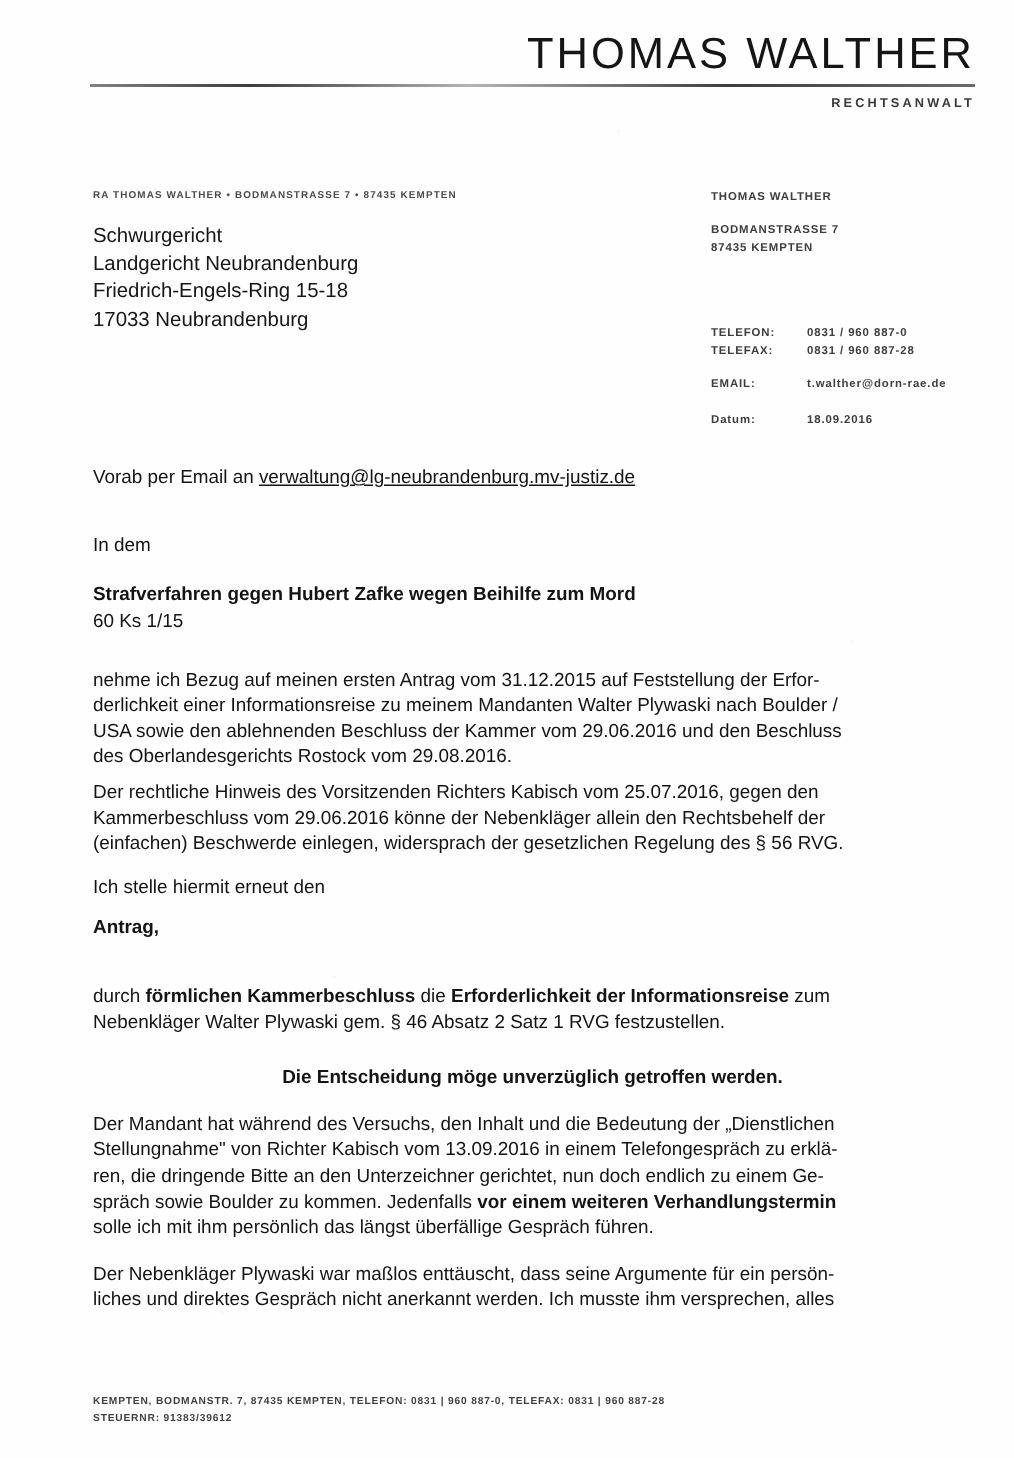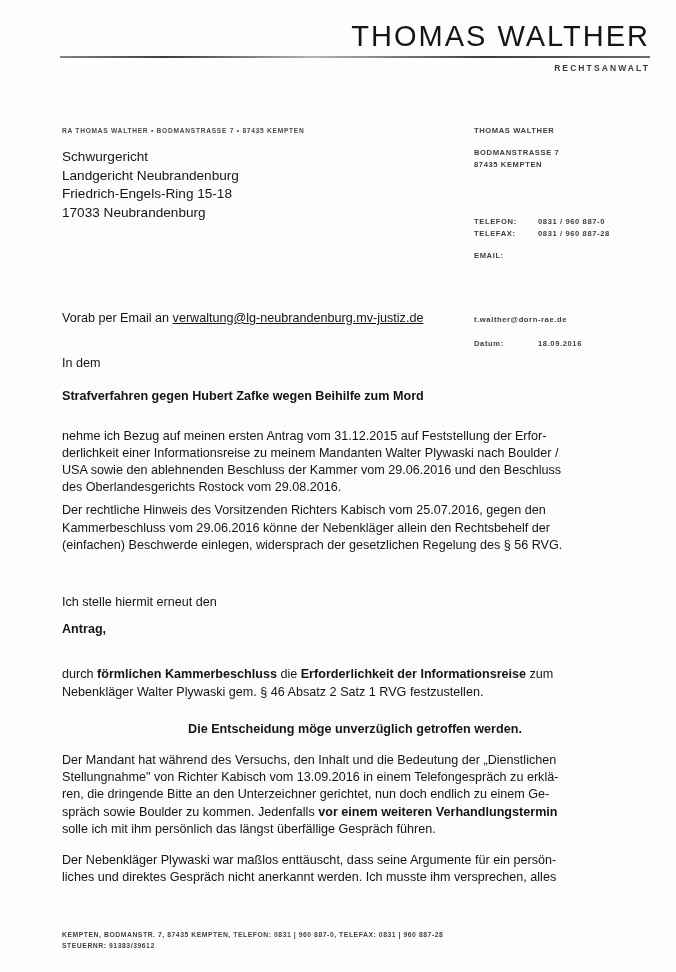--- a/index.html
+++ b/index.html
@@ -99,21 +99,21 @@
     letter-spacing: 0.6px;
     color: #3d3d3d;
     font-weight: 600;
   }
   .contact .blk { margin-bottom: 12px; }
   .contact .blk.addr { margin-bottom: 46px; line-height: 11.5px; }
   .contact .row { display: flex; line-height: 11.5px; }
   .contact .row .k { width: 64px; flex: 0 0 64px; }
   .contact .row .v { white-space: nowrap; }
   .contact .grp-tel { margin-bottom: 11px; }
-  .contact .grp-mail { margin-bottom: 12px; flex-direction: column; }
+  .contact .grp-mail { margin-bottom: 12px; }
   .contact .datum .k { font-weight: 600; }
 
   
   .body-col {
     position: absolute;
     left: 62px;
     width: 586px;
     top: 310px;
     font-size: 12.6px;
     line-height: 17.2px;
@@ -125,21 +125,21 @@
   .center { text-align: center; }
   .indent-antrag { text-align: left; font-weight: 700; }
 
   .line { display: block; }
 
   
   .p-vorab { margin-bottom: 28px; }
   .p-indem { margin-bottom: 16px; }
   .p-case  { margin-bottom: 22px; }
   .p-bezug { margin-bottom: 6px; }
-  .p-hinweis { margin-bottom: 40px; }
+  .p-hinweis { margin-bottom: 12px; }
   .p-stelle { margin-bottom: 10px; }
   .p-antrag { margin-bottom: 28px; }
   .p-durch { margin-bottom: 20px; }
   .p-entsch { }
   .p-mandant { }
 
   
   .footer {
     position: absolute;
     left: 62px;
@@ -204,20 +204,21 @@
   <div class="body-col">
 
     <p class="para p-vorab">
       <span>Vorab per Email an </span><span class="u">verwaltung@lg-neubrandenburg.mv-justiz.de</span>
     </p>
 
     <p class="para p-indem">In dem</p>
 
     <p class="para p-case">
       <span class="b line">Strafverfahren gegen Hubert Zafke wegen Beihilfe zum Mord</span>
+      <span class="line">60 Ks 1/15</span>
     </p>
 
     <p class="para p-bezug">
       <span class="line">nehme ich Bezug auf meinen ersten Antrag vom 31.12.2015 auf Feststellung der Erfor-</span>
       <span class="line">derlichkeit einer Informationsreise zu meinem Mandanten Walter Plywaski nach Boulder /</span>
       <span class="line">USA sowie den ablehnenden Beschluss der Kammer vom 29.06.2016 und den Beschluss</span>
       <span class="line">des Oberlandesgerichts Rostock vom 29.08.2016.</span>
     </p>
 
     <p class="para p-hinweis">

